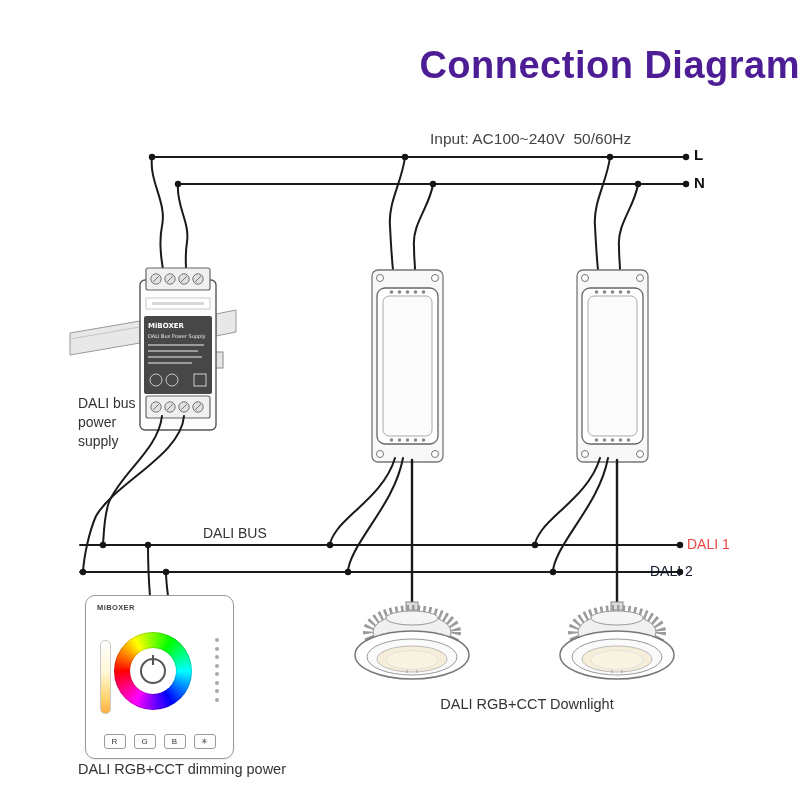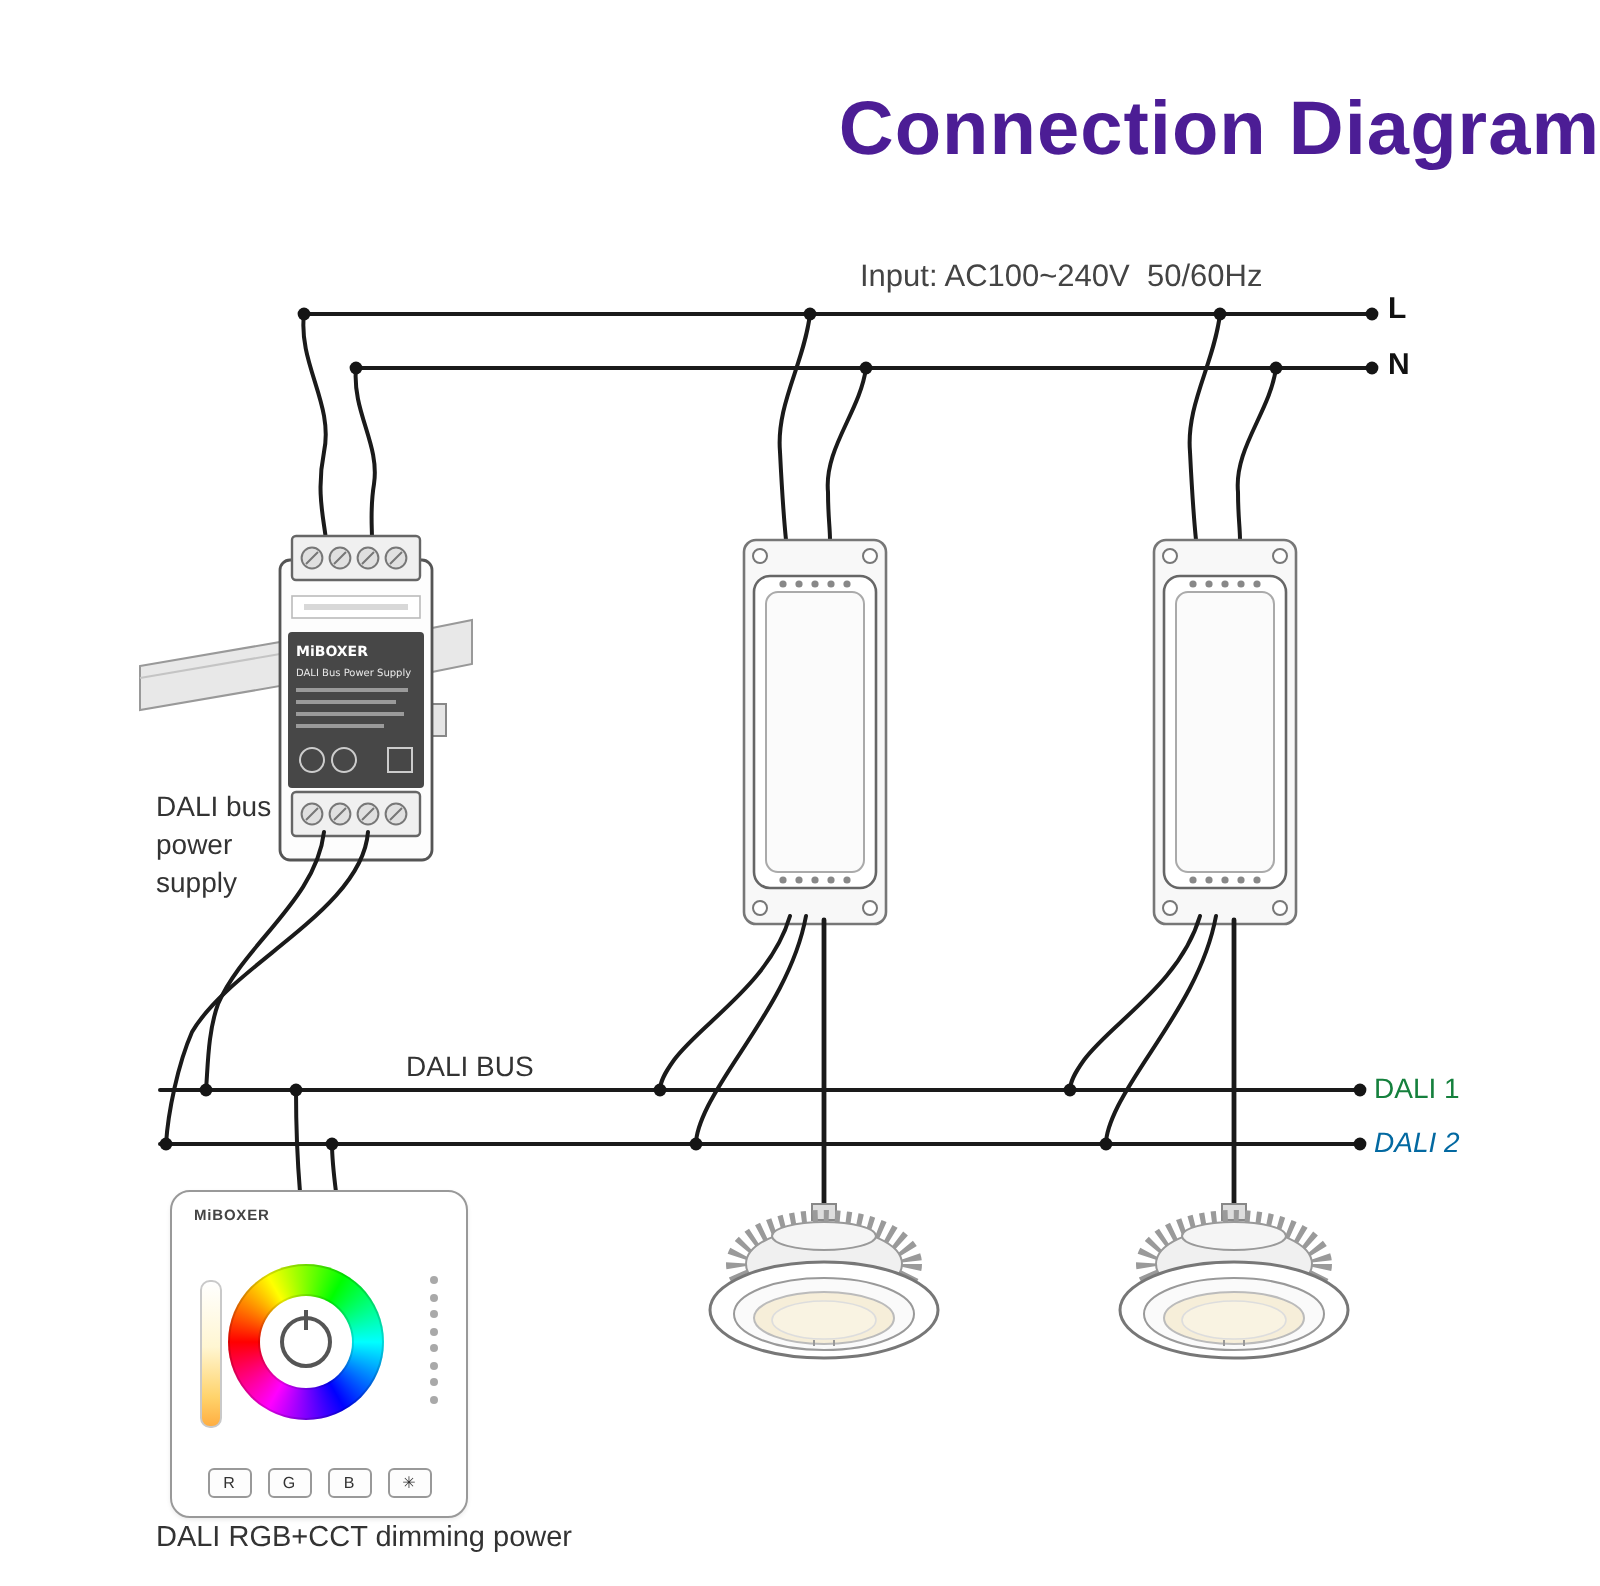--- a/index.html
+++ b/index.html
@@ -4,22 +4,22 @@
 <style>
   html,body{margin:0;padding:0;background:#fff;}
   #stage{position:relative;width:800px;height:793px;background:#fff;overflow:hidden;
          font-family:"Liberation Sans","DejaVu Sans",sans-serif;color:#222;}
   .lbl{position:absolute;color:#333;}
   #title{left:0;right:0;top:44px;text-align:right;font-size:38px;font-weight:700;color:#4c1d95;letter-spacing:.5px;}
   #input-label{left:430px;top:130px;font-size:15.5px;color:#444;white-space:pre;text-align:center;}
   #l-label{left:694px;top:146px;font-size:15px;font-weight:600;color:#111;}
   #n-label{left:694px;top:174px;font-size:15px;font-weight:600;color:#111;}
   #dali-bus-label{left:203px;top:525px;font-size:14px;color:#333;}
-  #dali1-label{left:687px;top:536px;font-size:14px;color:#15803d;}
-  #dali2-label{left:687px;top:563px;font-size:14px;color:#0369a1;font-style:italic;}
+  #dali1-label{left:687px;top:536px;font-size:14px;color:#ef4444;}
+  #dali2-label{left:650px;top:563px;font-size:14px;color:#0f172a;}
   #psu-side-label{left:78px;top:394px;width:76px;font-size:14px;line-height:1.35;color:#333;}
   #downlight-label{left:407px;top:696px;width:240px;text-align:center;font-size:14.5px;color:#333;}
   #panel-label{left:67px;top:761px;width:230px;text-align:center;font-size:14.5px;color:#333;}
   svg{position:absolute;left:0;top:0;}
   svg text{font-family:"DejaVu Sans",sans-serif;}
 
   
   #panel{position:absolute;left:85px;top:595px;width:147px;height:162px;background:#fff;
          border:1.5px solid #999;border-radius:10px;box-shadow:0 1px 2px rgba(0,0,0,.08);}
   #panel-brand{position:absolute;left:11px;top:7px;font-size:7.5px;font-weight:700;letter-spacing:.4px;color:#444;}
@@ -185,20 +185,21 @@
   </svg>
 
   <div id="title" class="lbl">Connection Diagram</div>
   <div id="input-label" class="lbl">Input: AC100~240V  50/60Hz</div>
   <div id="l-label" class="lbl">L</div>
   <div id="n-label" class="lbl">N</div>
   <div id="dali-bus-label" class="lbl">DALI BUS</div>
   <div id="dali1-label" class="lbl">DALI 1</div>
   <div id="dali2-label" class="lbl">DALI 2</div>
   <div id="psu-side-label" class="lbl">DALI bus power supply</div>
+  <div id="downlight-label" class="lbl">DALI RGB+CCT Downlight</div>
   <div id="panel-label" class="lbl">DALI RGB+CCT dimming power</div>
 
   <div id="panel">
     <div id="panel-brand">MiBOXER</div>
     <div id="cct-bar"></div>
     <div id="color-wheel">
       <div id="wheel-inner">
         <div id="touch-icon">
             <span id="touch-line"></span>
           </div>

